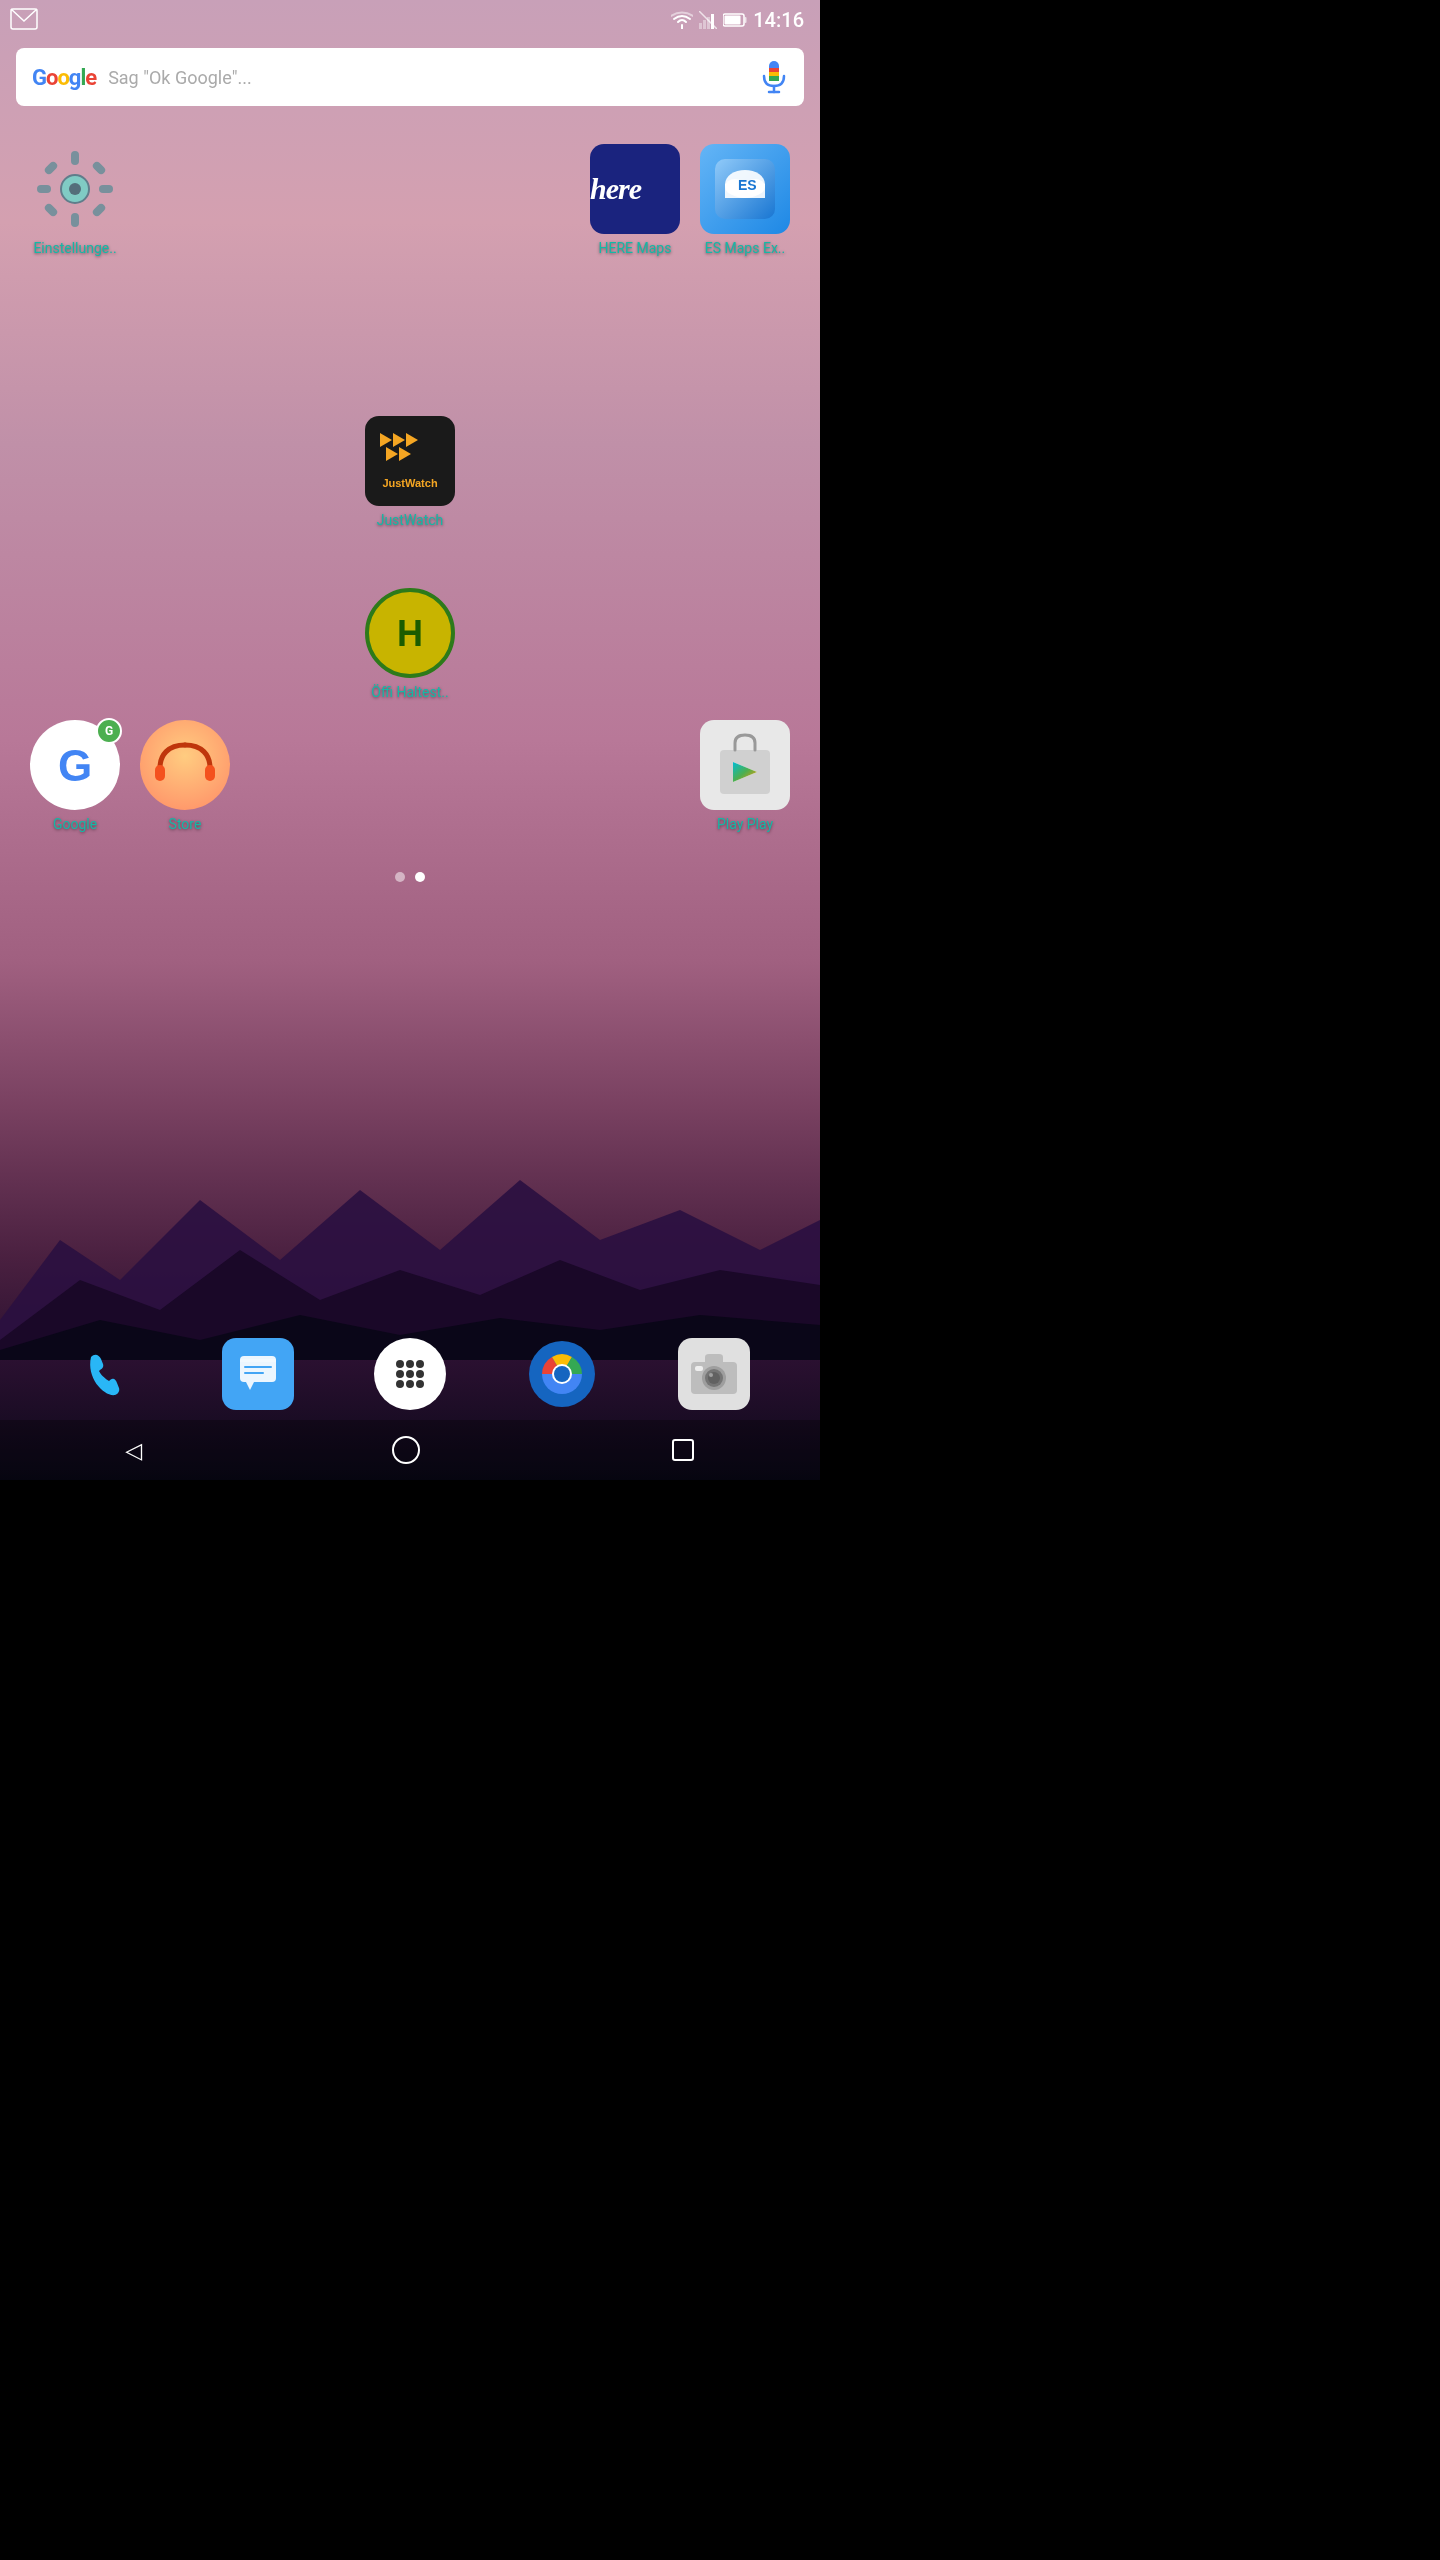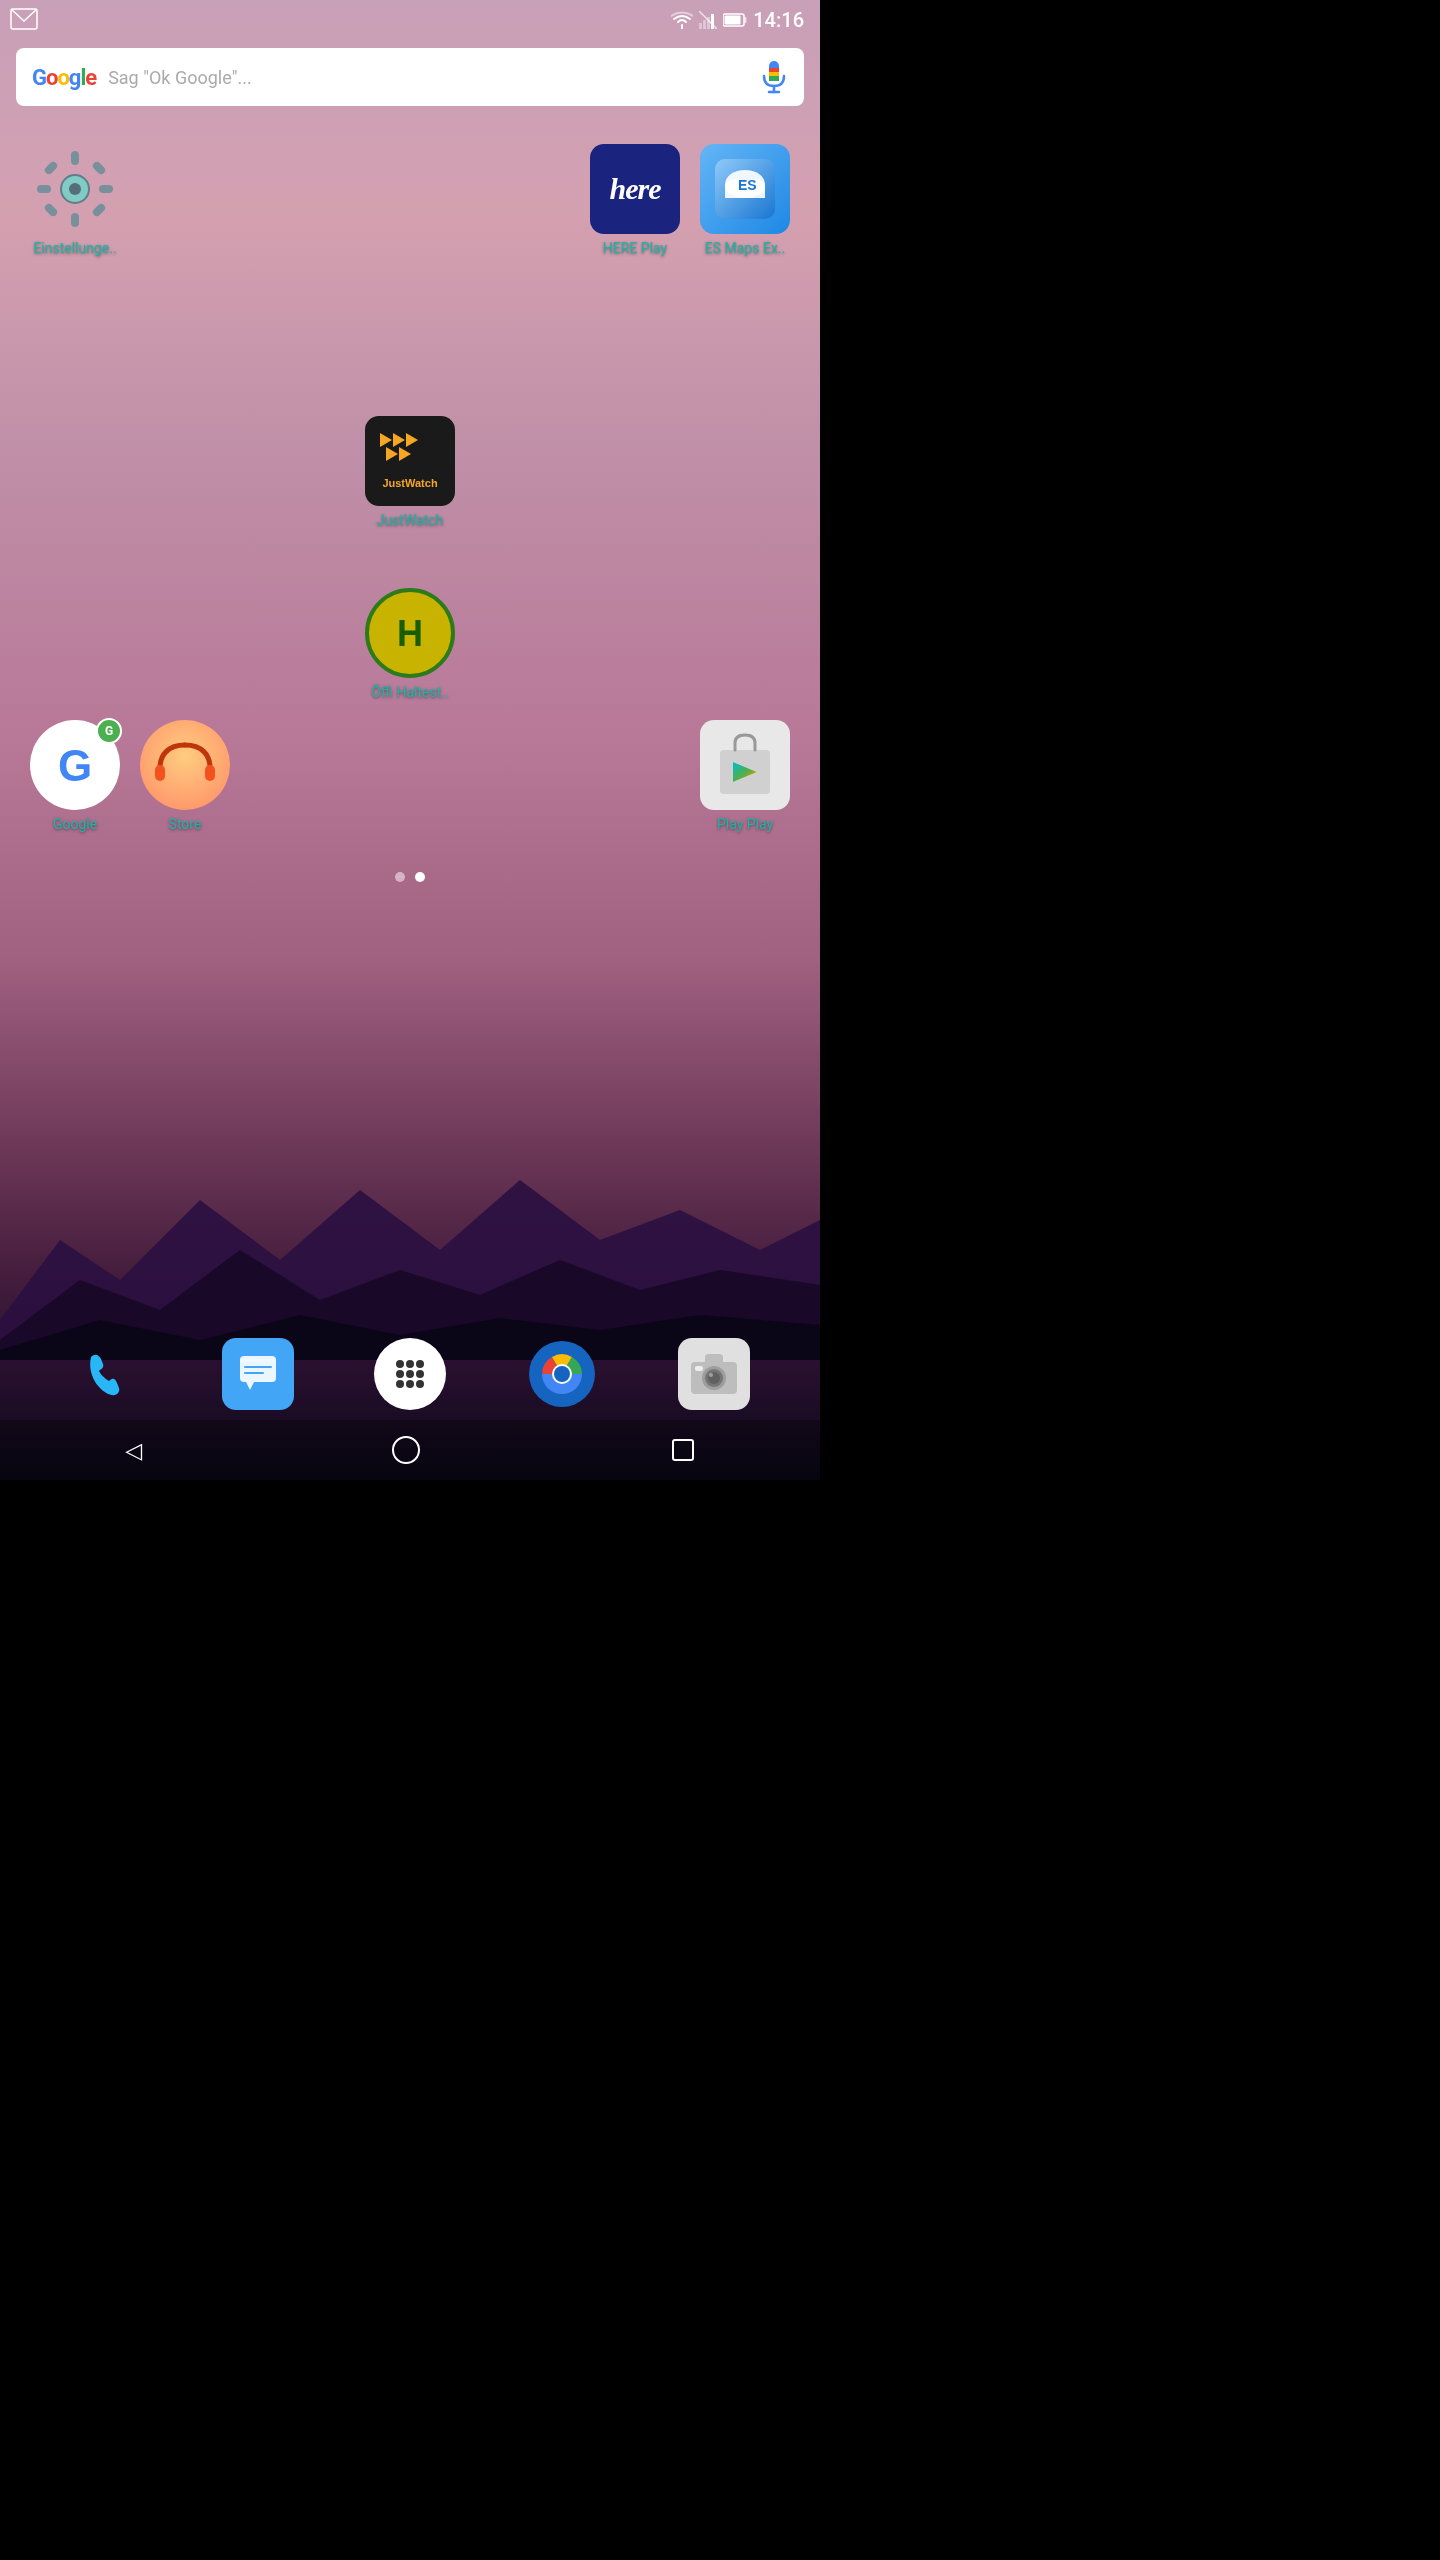--- a/index.html
+++ b/index.html
@@ -230,21 +230,20 @@
     }
 
     
     .here-icon {
       background: #1a237e;
       width: 90px;
       height: 90px;
       border-radius: 14px;
       display: flex;
       align-items: center;
-      justify-content: center;
       color: white;
       font-size: 28px;
       font-weight: bold;
       font-style: italic;
       letter-spacing: -1px;
     }
 
     
     .es-icon {
       background: linear-gradient(135deg, #64b5f6, #1e88e5);
@@ -483,21 +482,21 @@
       </div>
       <span class="icon-label">Einstellunge..</span>
     </div>
 
     <div class="top-right">
 
       <div class="app-icon">
         <div class="here-icon">
           <span style="font-family: serif; font-size: 30px; font-style: italic; color: white;">here</span>
         </div>
-        <span class="icon-label">HERE Play</span>
+        <span class="icon-label">HERE Maps</span>
       </div>
 
       <div class="app-icon">
         <div class="es-icon">
 
           <svg width="70" height="70" viewBox="0 0 70 70">
             <rect x="5" y="5" width="60" height="60" rx="10" fill="url(#esGrad)"></rect>
             <defs>
               <linearGradient id="esGrad" x1="0" y1="0" x2="1" y2="1">
                 <stop offset="0%" stop-color="#90caf9"></stop>

